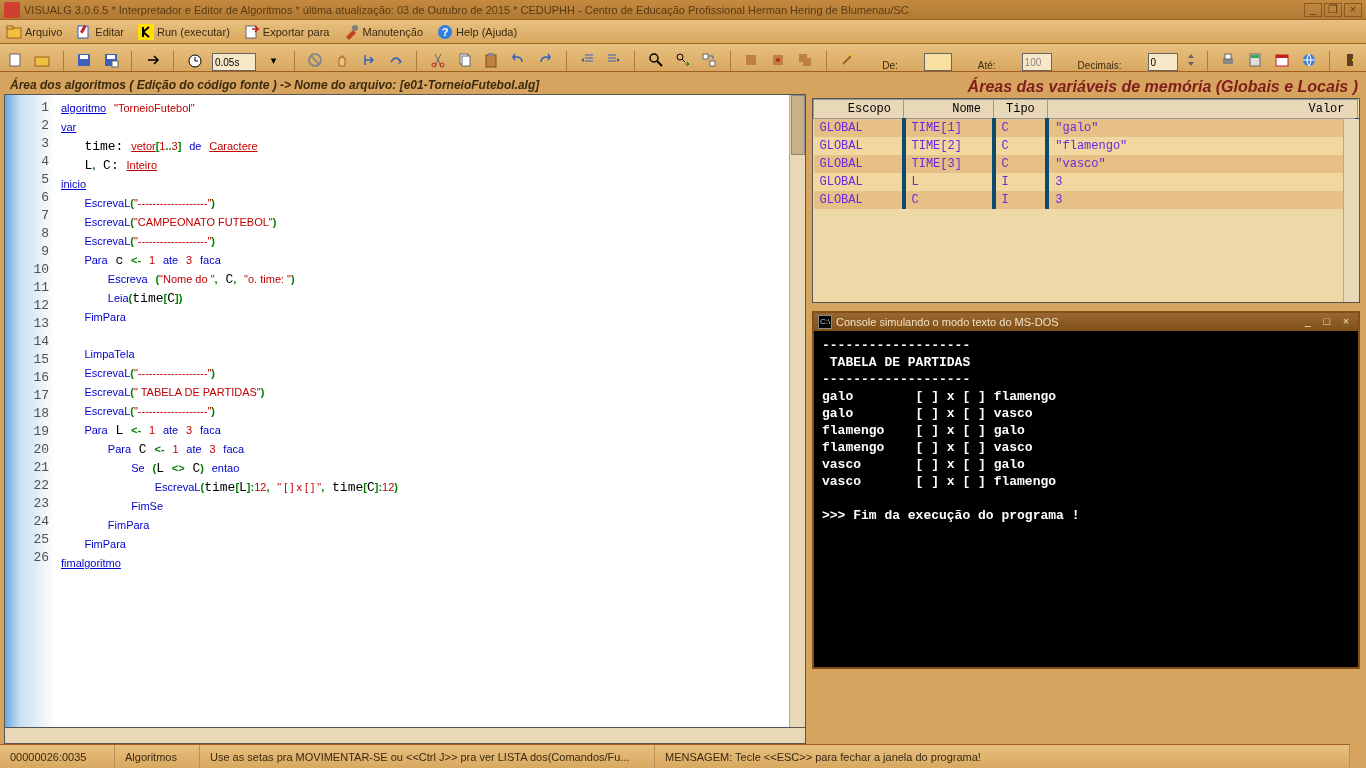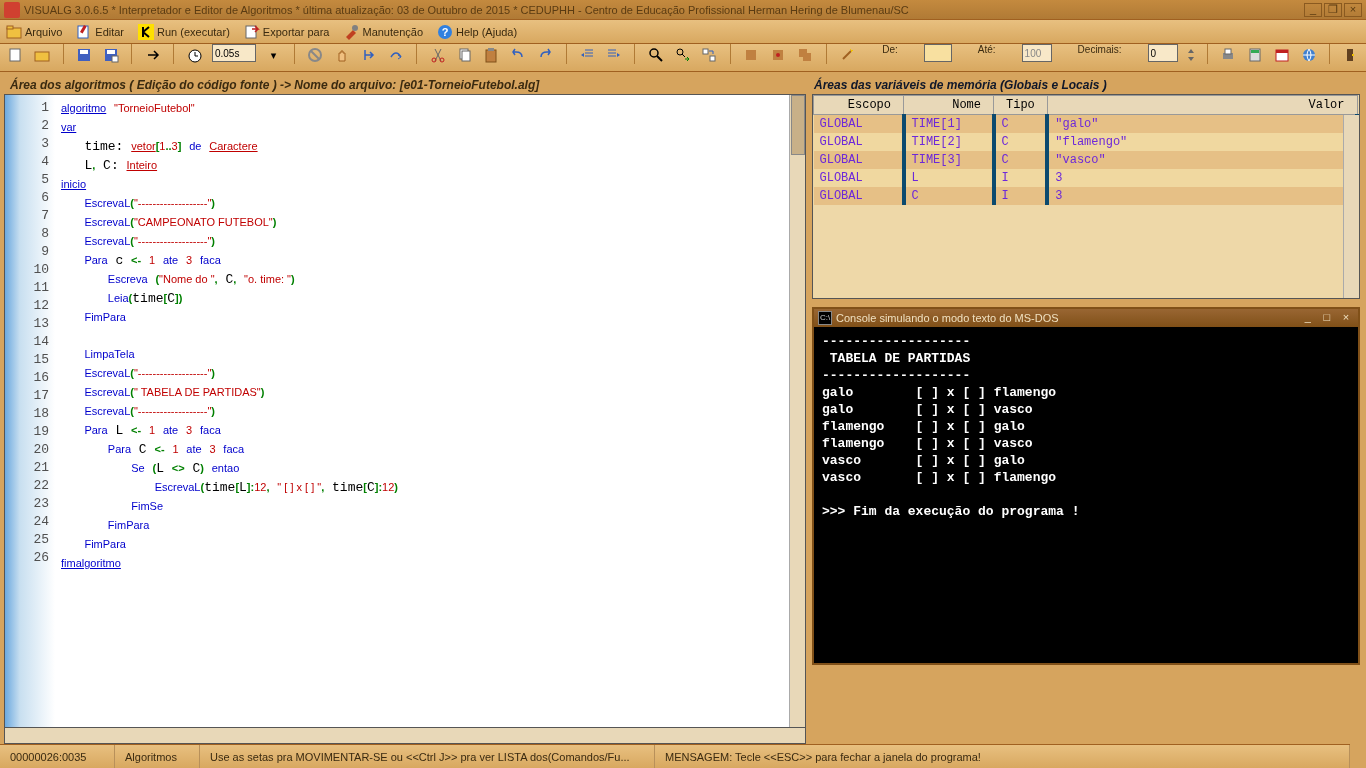--- a/index.html
+++ b/index.html
@@ -5,42 +5,42 @@
 *{margin:0;padding:0;box-sizing:border-box;font-family:Tahoma,Arial,sans-serif;font-size:11px}
 body{background:#d6a45e;width:1366px;height:768px;overflow:hidden;position:relative}
 .titlebar{background:linear-gradient(#c48a3f,#b07a35);height:20px;display:flex;align-items:center;padding:0 4px;color:#5a3b12;border-bottom:1px solid #a06020}
 .titlebar .icon{width:16px;height:16px;margin-right:4px;background:#d04030;border-radius:2px;display:inline-block}
 .titlebar .title{flex:1;font-size:11px}
 .titlebar .winbtns{display:flex;gap:2px}
 .titlebar .winbtns span{width:18px;height:14px;border:1px solid #8a5a20;text-align:center;cursor:pointer;color:#5a3b12;line-height:11px}
 .menubar{background:linear-gradient(#e8c080,#d8a860);height:24px;display:flex;align-items:center;padding:0 6px;border-bottom:1px solid #a06020}
 .menubar .mitem{display:flex;align-items:center;margin-right:14px;cursor:pointer;color:#3a2a10}
 .menubar .mitem .micon{width:16px;height:16px;margin-right:3px;display:inline-block}
-.toolbar{background:linear-gradient(#e8c080,#d8a860);height:28px;display:flex;align-items:flex-start;padding:0 6px;border-bottom:1px solid #a06020;gap:8px}
+.toolbar{background:linear-gradient(#e8c080,#d8a860);height:28px;display:flex;align-items:flex-end;padding:0 6px;border-bottom:1px solid #a06020;gap:8px}
 .tbtn{width:22px;height:22px;display:flex;align-items:center;justify-content:center;cursor:pointer;border:1px solid transparent}
 .sep{width:1px;height:20px;background:#b07a35;margin:0 3px}
 .tinput{width:40px;height:18px;border:1px solid #666;background:#f8e8c8;padding:0 2px;font-size:10px}
 .tlabel{color:#3a2a10;font-size:10px;margin:0 18px}
 .main{display:flex;height:676px}
 .left{width:810px;display:flex;flex-direction:column;padding:4px}
 .areatitle{font-weight:bold;font-style:italic;color:#3a2a10;font-size:12px;padding:2px 6px}
 .editor{flex:1;background:#fff;border:1px solid #555;display:flex;overflow:hidden;position:relative}
 .gutter{width:50px;background:linear-gradient(to right,#6ca9df 0,#c8dff0 30%,#fff 100%);text-align:right;padding:4px 6px 0 0;color:#505050;font-family:'Courier New',monospace;font-size:13px;line-height:18px}
 .code{flex:1;padding:4px 0 0 6px;font-family:'Courier New',monospace;font-size:13px;line-height:18px;white-space:pre;color:#000}
 .code .kw{color:#0000cc;text-decoration:underline}
 .code .kw2{color:#0000cc}
 .code .str{color:#c00000}
 .code .num{color:#c00000}
 .code .typ{color:#c00000;text-decoration:underline}
 .code .sym{color:#008000;font-weight:bold}
 .vscrolleditor{position:absolute;right:0;top:0;width:16px;height:100%;background:#e8d8b8;border-left:1px solid #aaa}
 .vscrolleditor .thumb{position:absolute;top:0;width:14px;left:1px;height:60px;background:#c8b088;border:1px solid #888}
 .hscrolleditor{height:16px;background:#e8d8b8;border:1px solid #555;border-top:none;position:relative}
 .right{flex:1;display:flex;flex-direction:column;padding:4px 6px 4px 2px}
-.vartitle{font-weight:bold;font-style:italic;color:#0f172a;font-size:12px;text-align:left;padding:2px}
+.vartitle{font-weight:bold;font-style:italic;color:#7f1d1d;font-size:16px;text-align:right;padding:2px}
 .vartable{border:1px solid #555;background:#eed8a8;height:205px;position:relative}
 .vartable table{width:100%;border-collapse:collapse}
 .vartable th{background:#e8d8b8;border:1px solid #999;padding:2px 12px;text-align:right;font-weight:normal;font-family:'Courier New',monospace;font-size:12px}
 .vartable td{border-right:4px solid #0c4a6e;padding:2px 6px;font-family:'Courier New',monospace;font-size:12px;color:#6d28d9}
 .vartable tr:nth-child(odd) td{background:#e6c086}
 .vartable tr:nth-child(even) td{background:#f0d8a0}
 .vscrollvar{position:absolute;right:0;top:20px;width:16px;bottom:0;background:#e8d8b8;border-left:1px solid #aaa}
 .console{margin-top:8px;border:2px solid #805018;background:#d6a45e}
 .console .ctitle{background:linear-gradient(#996633,#805018);height:18px;display:flex;align-items:center;padding:0 4px;color:#f0e0c0;font-size:11px}
 .console .ctitle .cicon{width:14px;height:14px;background:#000;border:1px solid #888;margin-right:4px;color:#ccc;font-size:8px;text-align:center;line-height:12px}

